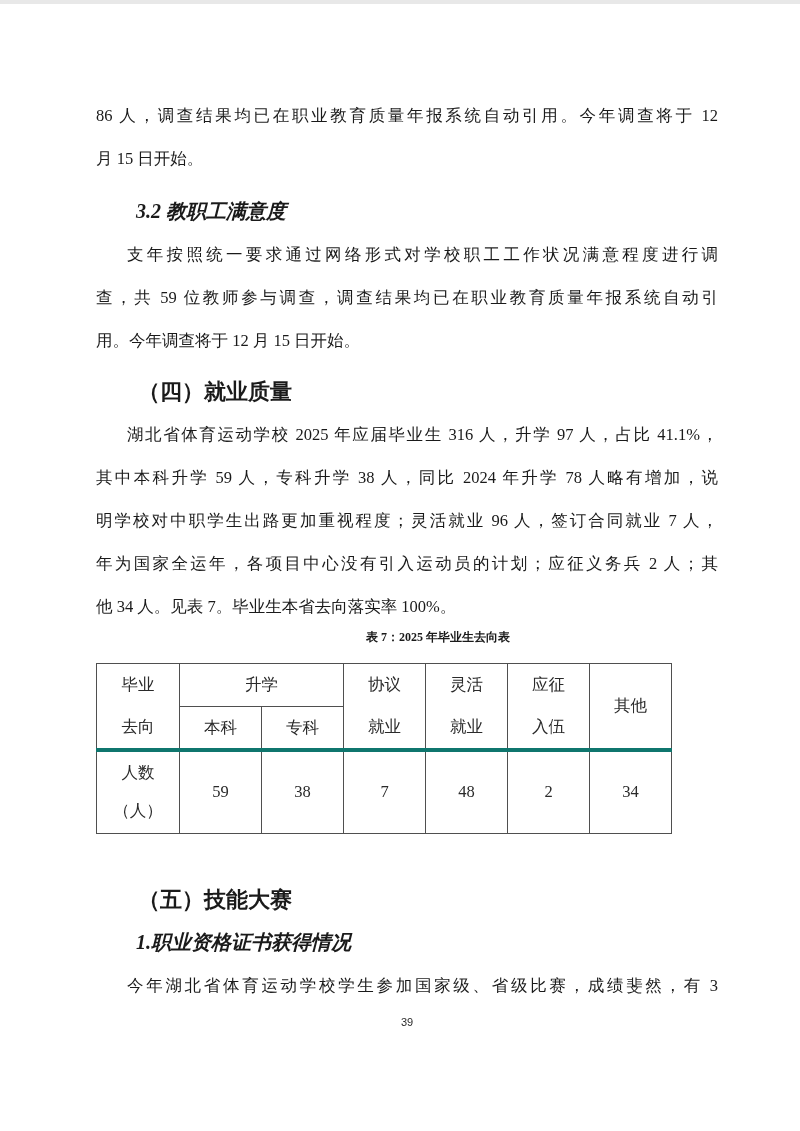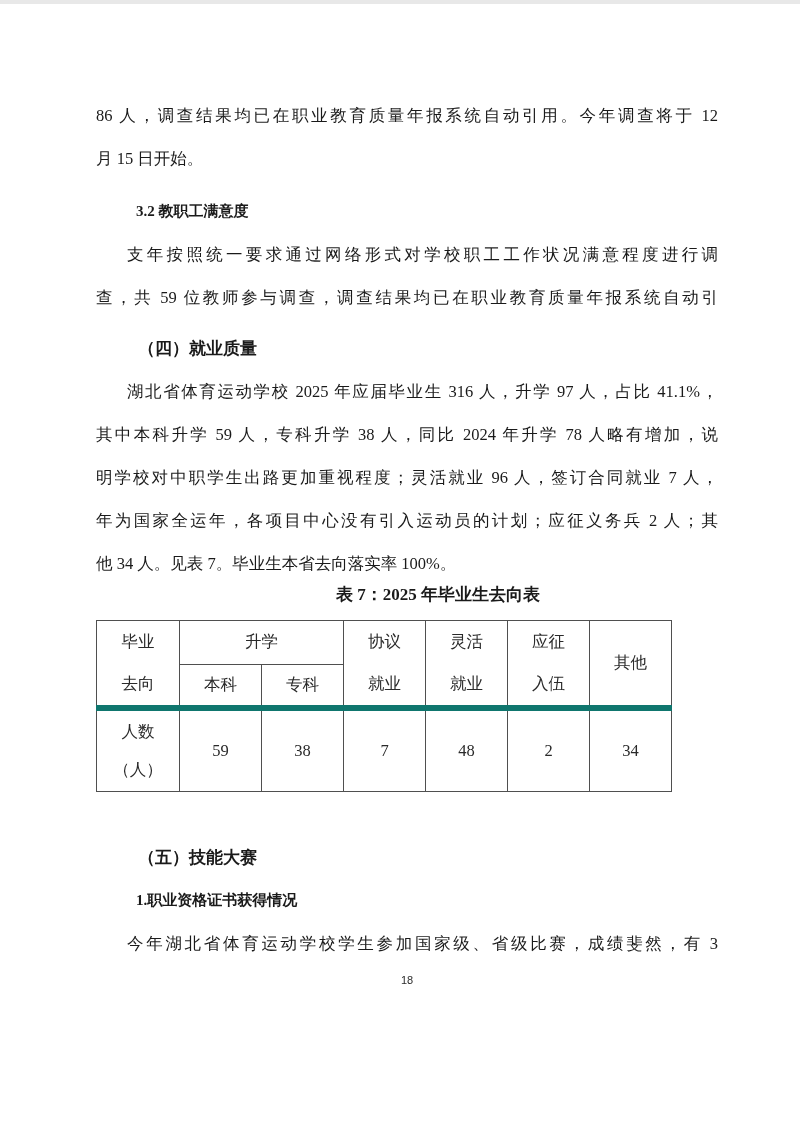--- a/index.html
+++ b/index.html
@@ -21,35 +21,36 @@
     text-align: justify;
     text-align-last: justify;
     white-space: nowrap;
   }
   .line.last {
     text-align-last: left;
     white-space: normal;
   }
   .line.indent { padding-left: 31px; }
   .heading-sub {
-    font-size: 15px;
+    font-size: 20px;
     font-weight: bold;
     line-height: 43px;
     padding-left: 40px;
+    font-style: italic;
   }
   .heading-major {
-    font-size: 17px;
+    font-size: 22px;
     font-weight: bold;
     line-height: 43px;
     padding-left: 42px;
   }
   .h32 { margin-top: 10px; }
   .h4  { margin-top: 8px; }
   .table-title {
-    font-size: 17px;
+    font-size: 12px;
     font-weight: bold;
     line-height: 43px;
     text-align: center;
     margin-top: -12px;
     margin-left: 62px;
   }
   table.dest-table {
     border-collapse: collapse;
     table-layout: fixed;
     margin-top: 4px;
@@ -60,21 +61,21 @@
     text-align: center;
     vertical-align: middle;
     font-size: 16.5px;
     color: #2a2a2a;
   }
   td.two-line div { line-height: 42px; }
   tr.hdr-row1 td { height: 42px; font-family: Liberation Serif, serif; }
   tr.hdr-row2 td { height: 42px; }
   tr.data-row td {
     height: 83px;
-    border-top: 6px solid #0f766e;
+    border-top: 4px solid #0f766e;
   }
   tr.data-row td.row-label div { line-height: 38px; }
   .h5  { margin-top: 44px; }
   .page-number {
     margin-top: 8px;
     text-align: center;
     font-family: "Liberation Sans", "DejaVu Sans", sans-serif;
     font-size: 11px;
     color: #2b2b2b;
     line-height: 14px;
@@ -88,20 +89,21 @@
   <div>
     <div class="line">86 人，调查结果均已在职业教育质量年报系统自动引用。今年调查将于 12</div>
     <div class="line last">月 15 日开始。</div>
   </div>
 
   <div class="heading-sub h32">3.2 教职工满意度</div>
 
   <div>
     <div class="line indent">支年按照统一要求通过网络形式对学校职工工作状况满意程度进行调</div>
     <div class="line">查，共 59 位教师参与调查，调查结果均已在职业教育质量年报系统自动引</div>
+    <div class="line last">用。今年调查将于 12 月 15 日开始。</div>
   </div>
 
   <div class="heading-major h4">（四）就业质量</div>
 
   <div>
     <div class="line indent">湖北省体育运动学校 2025 年应届毕业生 316 人，升学 97 人，占比 41.1%，</div>
     <div class="line">其中本科升学 59 人，专科升学 38 人，同比 2024 年升学 78 人略有增加，说</div>
     <div class="line">明学校对中职学生出路更加重视程度；灵活就业 96 人，签订合同就业 7 人，</div>
     <div class="line">年为国家全运年，各项目中心没有引入运动员的计划；应征义务兵 2 人；其</div>
     <div class="line last">他 34 人。见表 7。毕业生本省去向落实率 100%。</div>
@@ -160,15 +162,15 @@
     </table>
 
   <div class="heading-major h5">（五）技能大赛</div>
 
   <div class="heading-sub">1.职业资格证书获得情况</div>
 
   <div>
     <div class="line indent">今年湖北省体育运动学校学生参加国家级、省级比赛，成绩斐然，有 3</div>
   </div>
 
-  <div class="page-number">18</div>
+  <div class="page-number">39</div>
 
 </div>
 
 </body></html>

